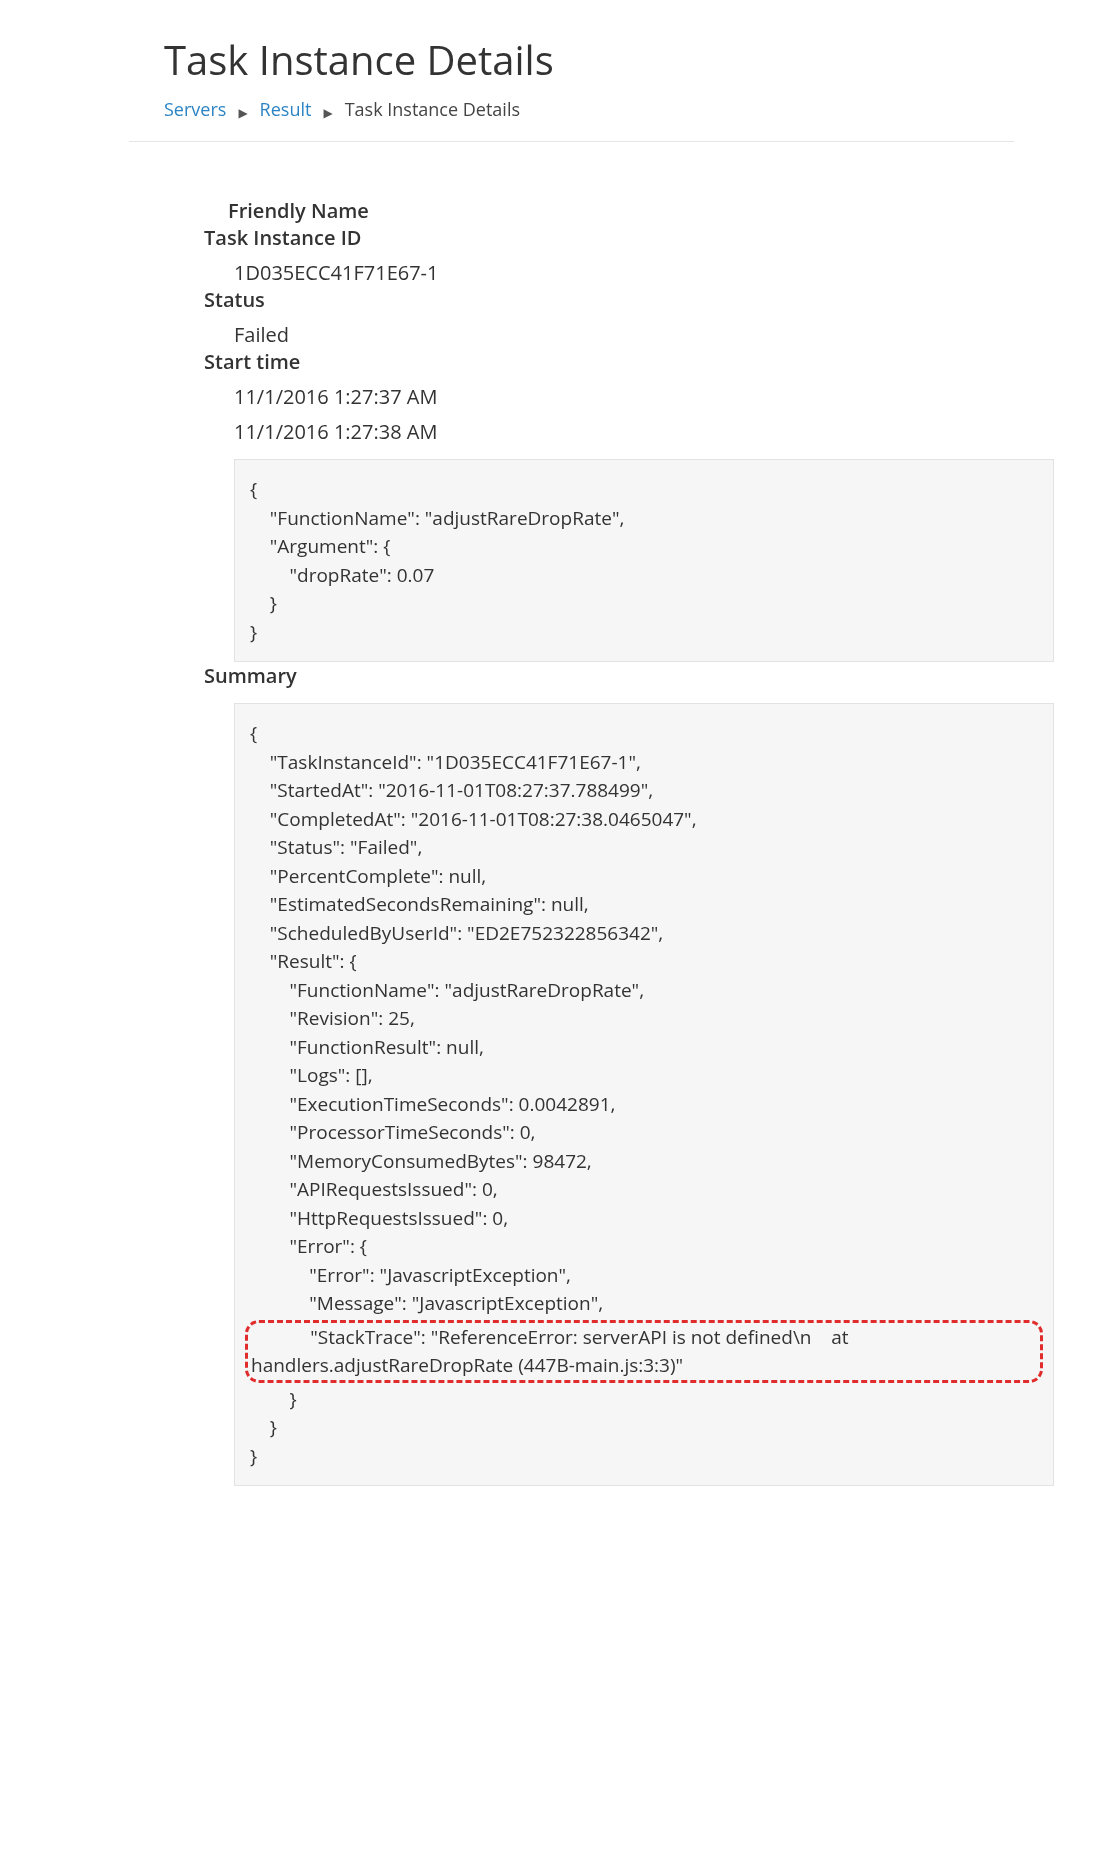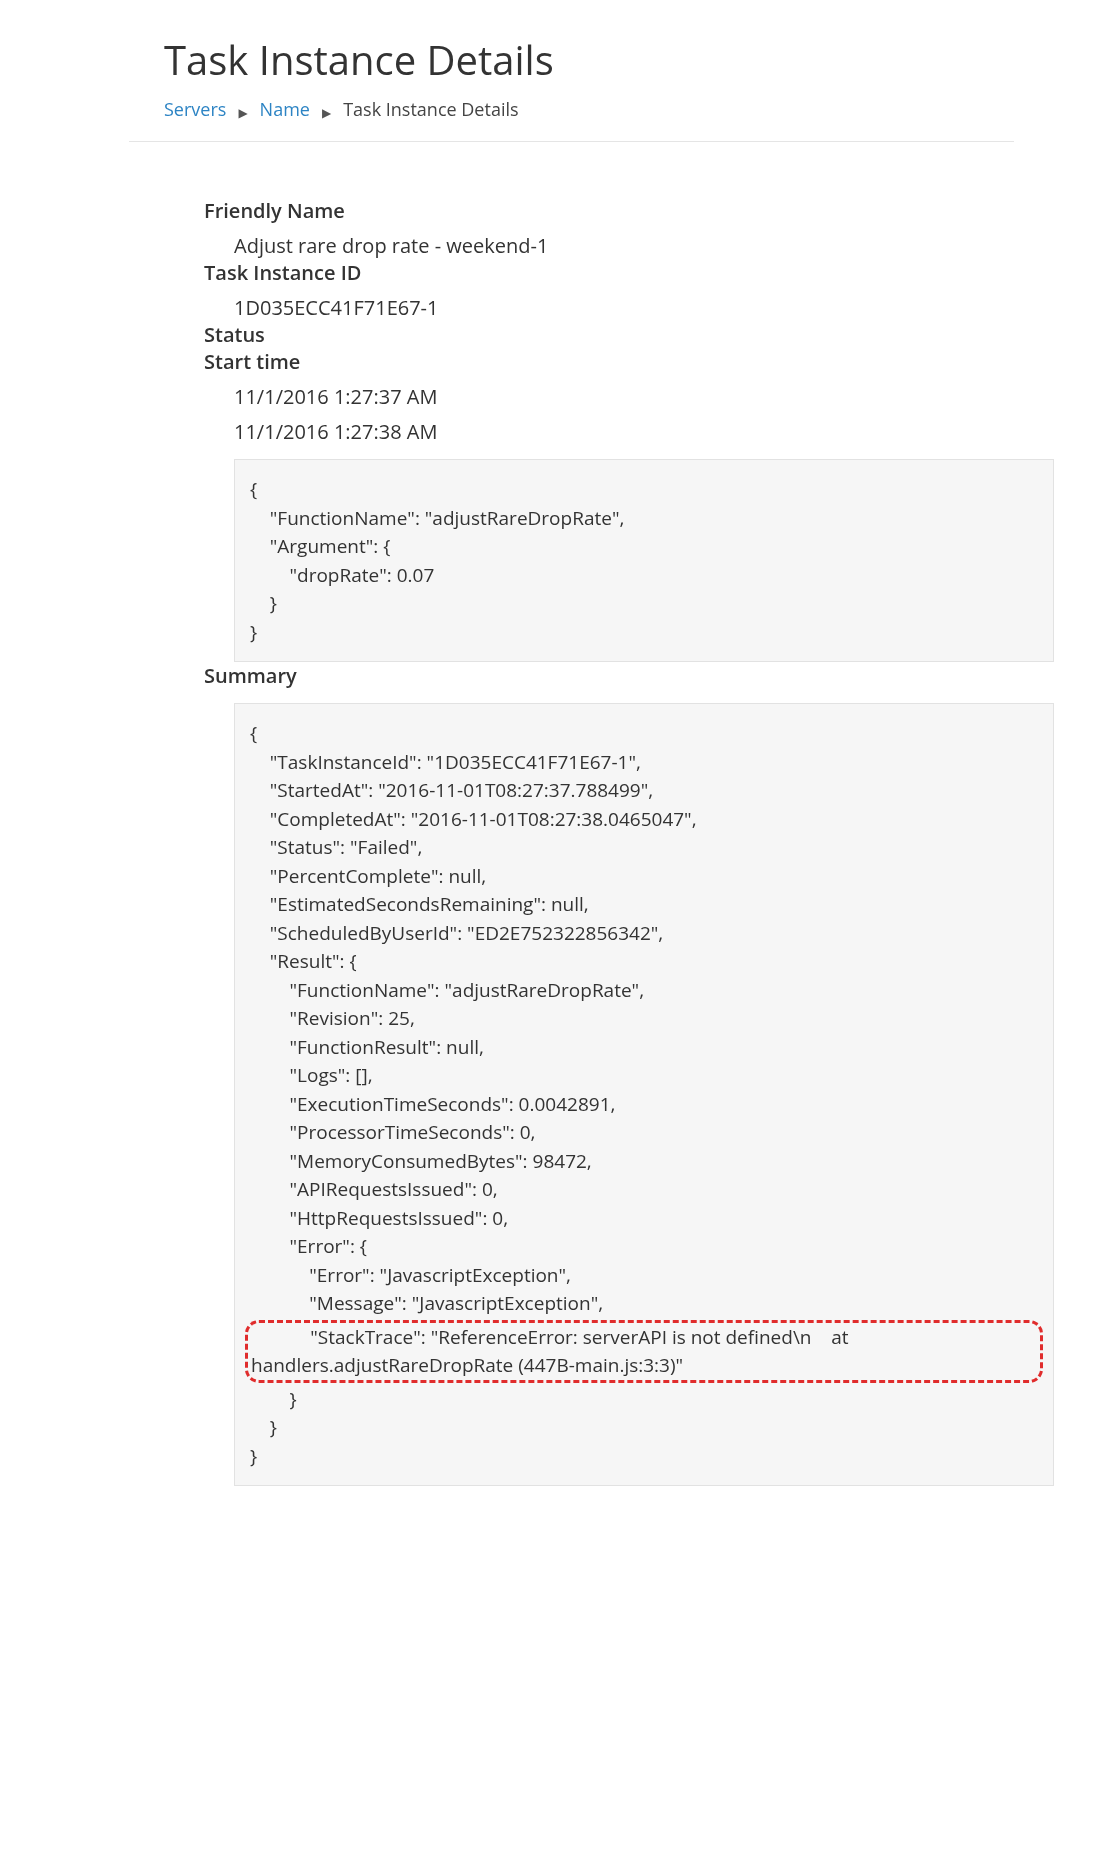--- a/index.html
+++ b/index.html
@@ -47,20 +47,21 @@
   .content {
     padding: 55px 75px 40px 75px;
   }
   .field-label {
     font-size: 20px;
     font-weight: 600;
     color: #333;
   }
   .field-label:first-child {
     margin-top: 0;
+    margin-left: 24px;
   }
   .field-value {
     font-size: 20px;
     color: #333;
     font-weight: 400;
     padding: 8px 0 0 30px;
   }
   .code-block {
     background: #f6f6f6;
     border: 1px solid #e2e2e2;
@@ -86,35 +87,35 @@
 </head>
 <body>
 
 <div class="page">
 
   <div class="header-area">
     <h1 class="page-title">Task Instance Details</h1>
     <div class="breadcrumb">
       <a>Servers</a>
       <span class="sep">▶</span>
-      <a>Name</a>
+      <a>Result</a>
       <span class="sep">▶</span>
       <span>Task Instance Details</span>
     </div>
   </div>
 
   <div class="content">
 
     <div class="field-label">Friendly Name</div>
-    <div class="field-value">Adjust rare drop rate - weekend-1</div>
 
     <div class="field-label">Task Instance ID</div>
     <div class="field-value">1D035ECC41F71E67-1</div>
 
     <div class="field-label">Status</div>
+    <div class="field-value">Failed</div>
 
     <div class="field-label">Start time</div>
     <div class="field-value">11/1/2016 1:27:37 AM</div>
 
     <div class="field-value">11/1/2016 1:27:38 AM</div>
 
     <div class="code-block">{
     "FunctionName": "adjustRareDropRate",
     "Argument": {
         "dropRate": 0.07

